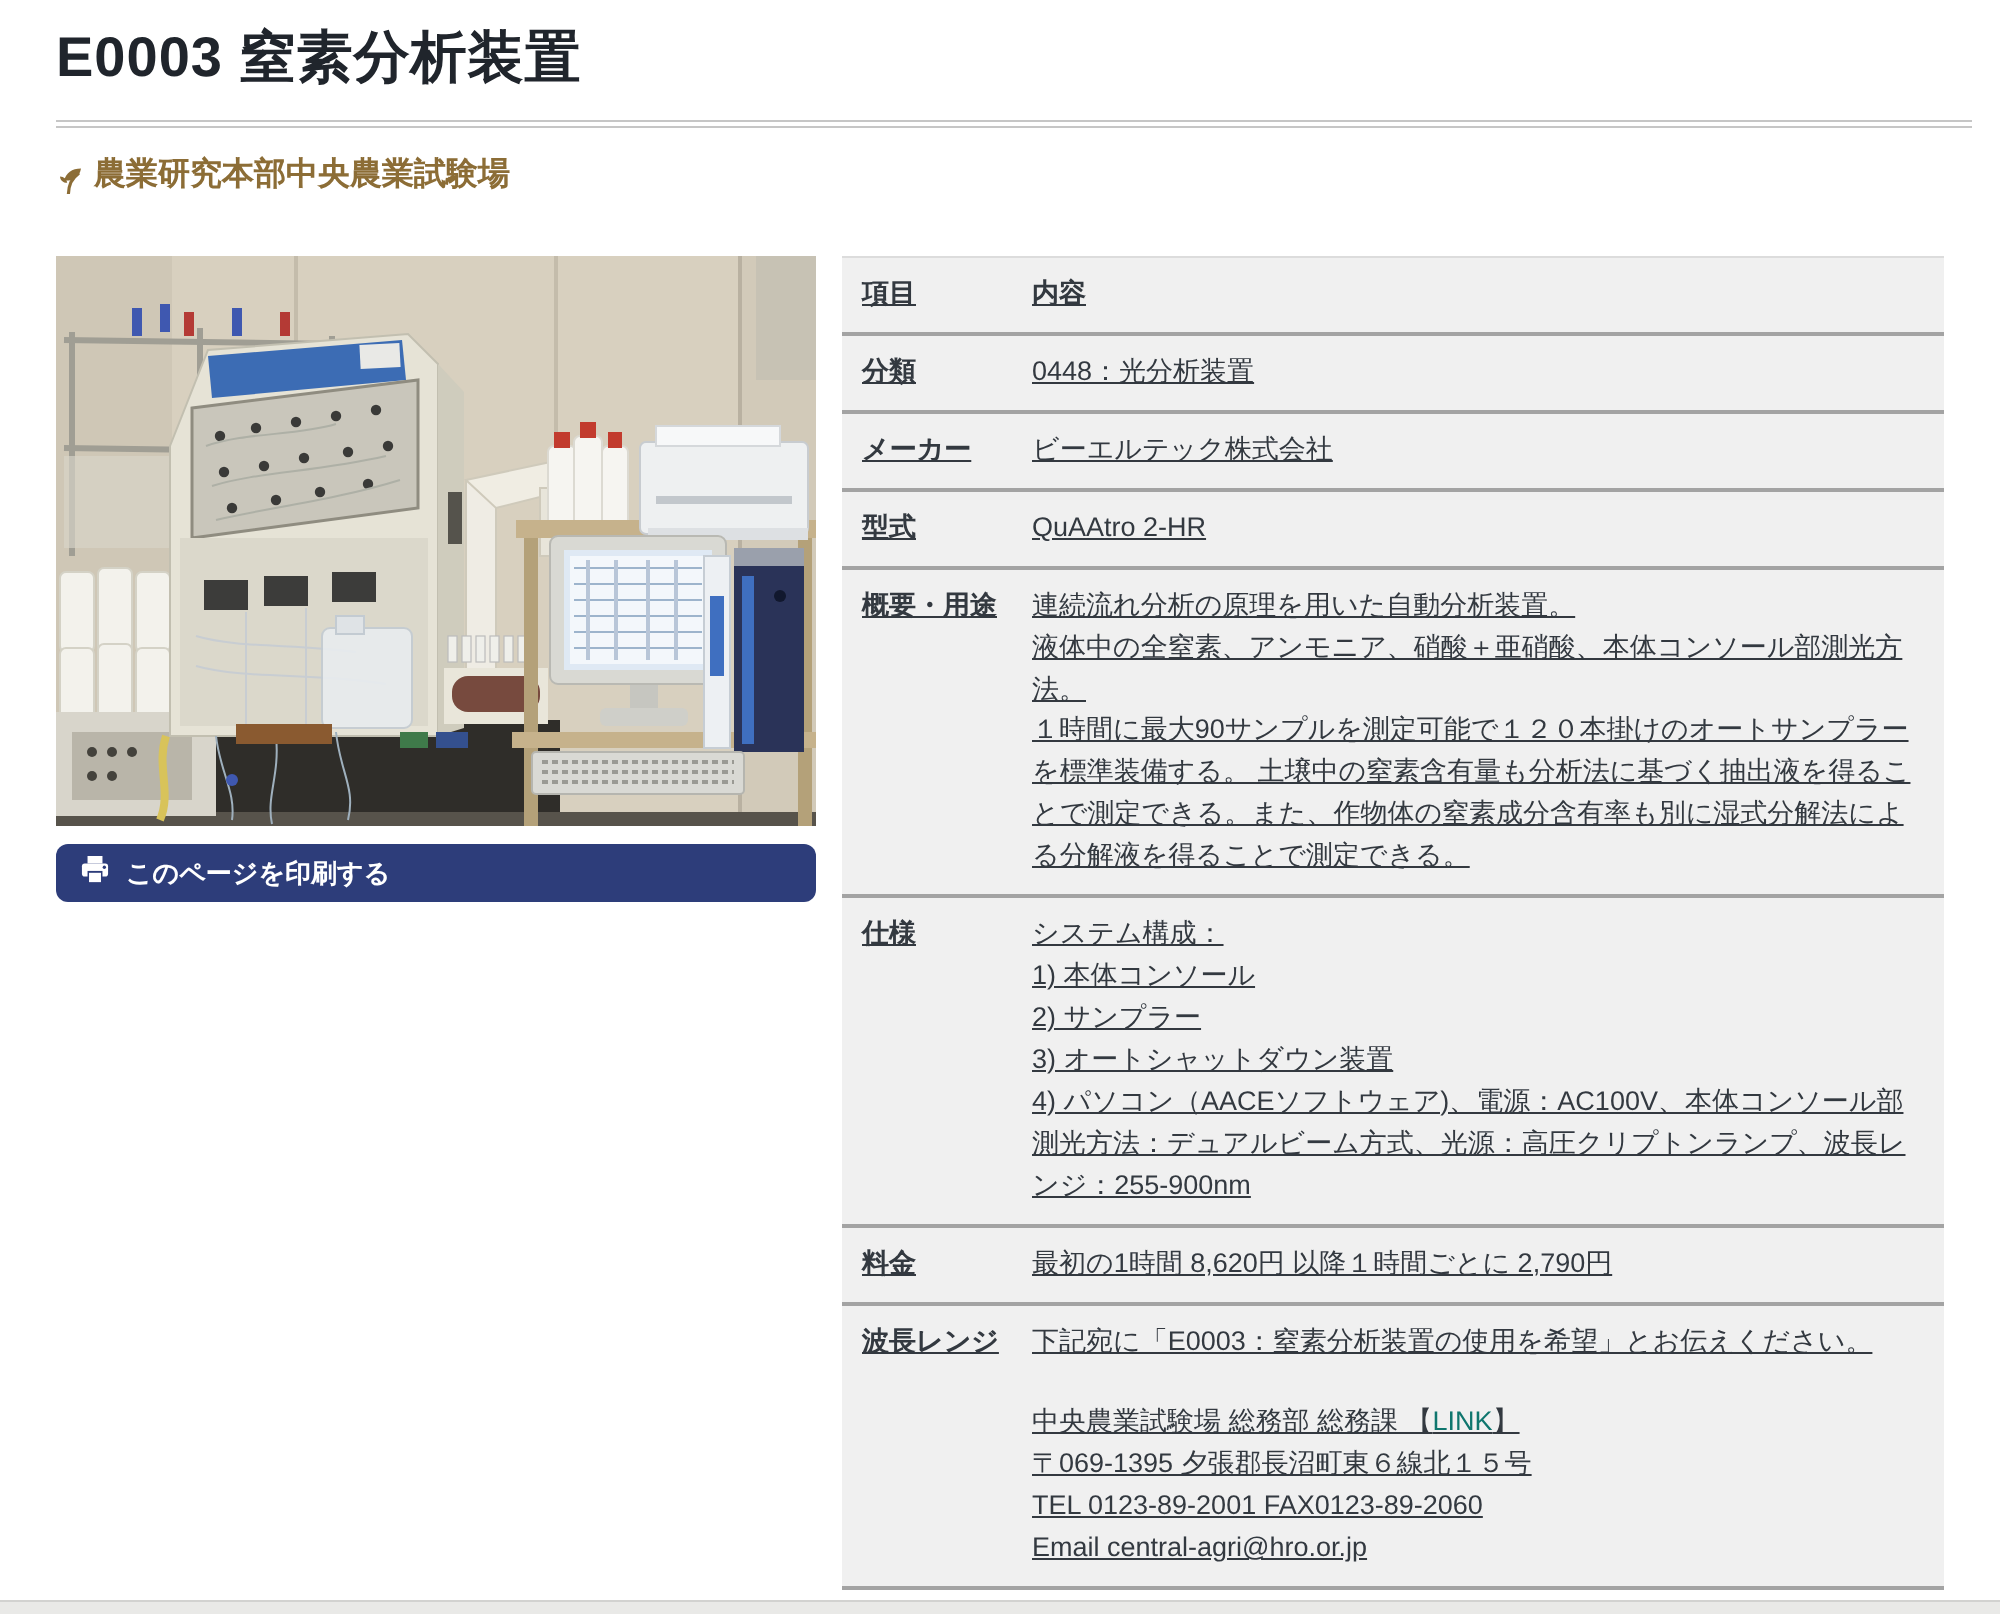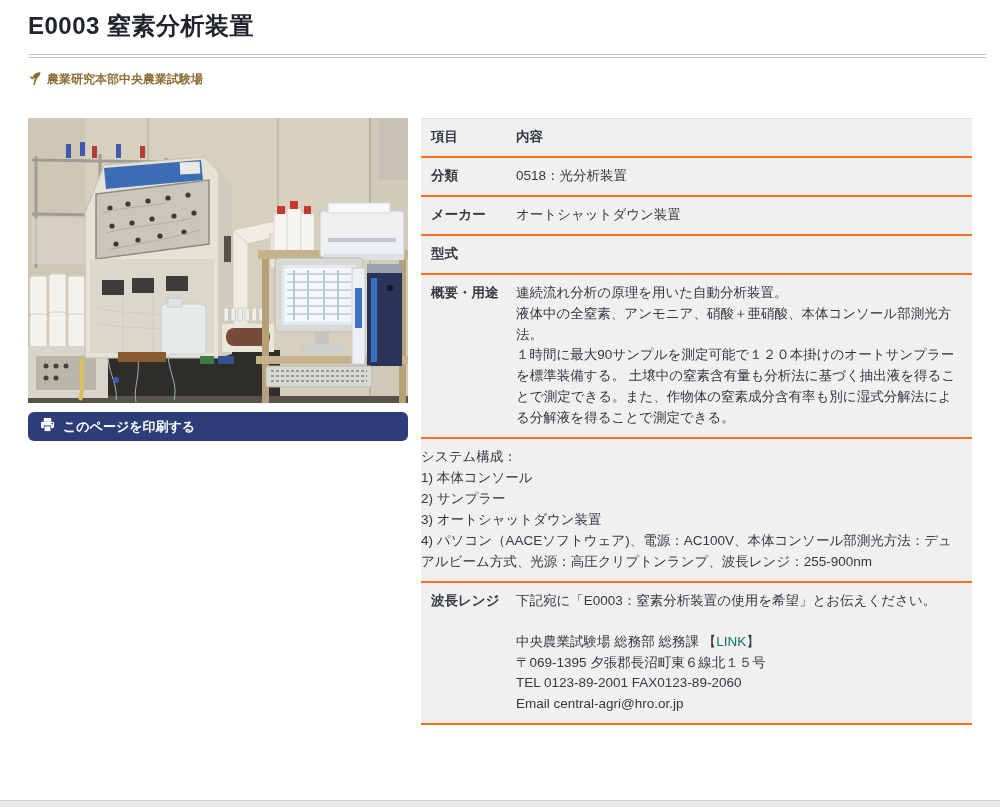--- a/index.html
+++ b/index.html
@@ -1,39 +1,39 @@
 <!DOCTYPE html>
 <html lang="ja"><head>
 <meta charset="utf-8">
 <style>
   * { margin:0; padding:0; box-sizing:border-box; }
   html,body { width:1000px; height:807px; background:#ffffff; overflow:hidden;
     font-family:"Liberation Sans","DejaVu Sans",sans-serif; color:#333940; }
   .container { padding:10px 28px 0 28px; position:relative; height:100%; }
 
-  h1.page-title { font-size:24px; font-weight:bold; color:#20252c; letter-spacing:.5px; }
+  h1.page-title { font-size:28px; font-weight:bold; color:#20252c; letter-spacing:.5px; }
   .title-rule { margin-top:12px; height:4px; border-top:1px solid #c6c6c6; border-bottom:1px solid #c6c6c6; width:958px; }
 
-  .breadcrumb { margin-top:13px; display:flex; align-items:flex-start; gap:5px;
-    color:#8c6d36; font-size:12px; font-weight:bold; text-decoration:none; width:max-content; cursor:pointer; }
+  .breadcrumb { margin-top:13px; display:flex; align-items:flex-end; gap:5px;
+    color:#8c6d36; font-size:16px; font-weight:bold; text-decoration:none; width:max-content; cursor:pointer; }
   .breadcrumb svg { display:block; }
 
   .main-row { margin-top:30px; display:flex; gap:13px; align-items:flex-start; }
 
   .left-col { width:380px; flex:0 0 380px; }
   .photo-box { width:380px; height:285px; overflow:hidden; background:#d8d0bf; }
   .photo-box svg { display:block; width:100%; height:100%; }
 
   .print-btn { margin-top:9px; width:380px; height:29px; background:#2d3d7a; border:none;
     border-radius:6px; color:#ffffff; font-size:13px; font-weight:bold;
     display:flex; align-items:center; gap:8px; padding:0 12px; cursor:pointer;
     font-family:Liberation Sans, sans-serif; }
 
   .spec-table { flex:1; border-top:1px solid #dcdcdc; font-size:13.5px; }
-  .t-row { display:flex; background:#f0f0f0; border-bottom:2px solid #f97316; line-height:1.55; }
+  .t-row { display:flex; background:#f0f0f0; border-bottom:2px solid #a3a3a3; line-height:1.55;text-decoration:underline; }
   .t-label { width:95px; flex:0 0 95px; padding:8px 6px 8px 10px; font-weight:bold; }
   .t-value { flex:1; padding:8px 14px 8px 0; white-space:pre-line; }
   .t-head .t-value { font-weight:bold; white-space:normal; }
   .owner-gap { height:20px; }
   .inline-link { color:#0f766e; text-decoration:none; cursor:pointer; }
 
   .footer-strip { position:absolute; left:0; bottom:0; width:1000px; height:7px;
     background:#e9e9e7; border-top:1px solid #d2d2d0; }
 </style>
 </head>
@@ -247,41 +247,47 @@
       </button>
     </div>
 
     <div class="spec-table">
       <div class="t-row t-head">
         <div class="t-label">項目</div>
         <div class="t-value">内容</div>
       </div>
       <div class="t-row">
         <div class="t-label">分類</div>
-        <div class="t-value">0518：光分析装置</div>
+        <div class="t-value">0448：光分析装置</div>
       </div>
       <div class="t-row">
         <div class="t-label">メーカー</div>
-        <div class="t-value">オートシャットダウン装置</div>
+        <div class="t-value">ビーエルテック株式会社</div>
       </div>
       <div class="t-row">
         <div class="t-label">型式</div>
+        <div class="t-value">QuAAtro 2-HR</div>
       </div>
       <div class="t-row">
         <div class="t-label">概要・用途</div>
         <div class="t-value">連続流れ分析の原理を用いた自動分析装置。
 液体中の全窒素、アンモニア、硝酸＋亜硝酸、本体コンソール部測光方法。
 １時間に最大90サンプルを測定可能で１２０本掛けのオートサンプラーを標準装備する。 土壌中の窒素含有量も分析法に基づく抽出液を得ることで測定できる。また、作物体の窒素成分含有率も別に湿式分解法による分解液を得ることで測定できる。</div>
       </div>
       <div class="t-row">
+        <div class="t-label">仕様</div>
         <div class="t-value">システム構成：
 1) 本体コンソール
 2) サンプラー
 3) オートシャットダウン装置
 4) パソコン（AACEソフトウェア)、電源：AC100V、本体コンソール部測光方法：デュアルビーム方式、光源：高圧クリプトンランプ、波長レンジ：255-900nm</div>
+      </div>
+      <div class="t-row">
+        <div class="t-label">料金</div>
+        <div class="t-value">最初の1時間 8,620円 以降１時間ごとに 2,790円</div>
       </div>
       <div class="t-row">
         <div class="t-label">波長レンジ</div>
         <div class="t-value" style="white-space:normal;">
           <div>下記宛に「E0003：窒素分析装置の使用を希望」とお伝えください。</div>
           <div class="owner-gap"></div>
           <div><span>中央農業試験場 総務部 総務課 【</span><a class="inline-link">LINK</a><span>】</span></div>
           <div>〒069-1395 夕張郡長沼町東６線北１５号</div>
           <div>TEL 0123-89-2001 FAX0123-89-2060</div>
           <div>Email central-agri@hro.or.jp</div>

